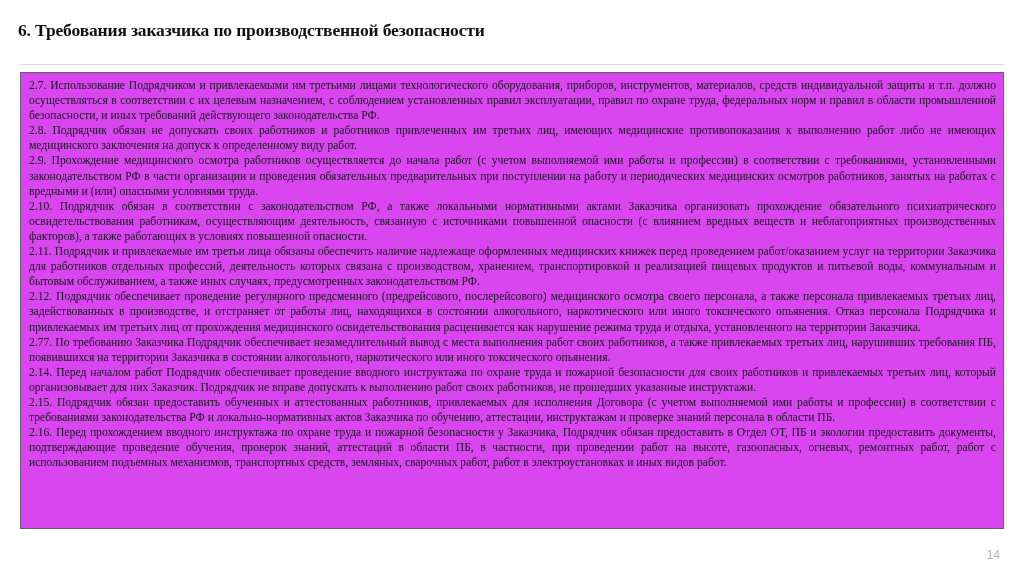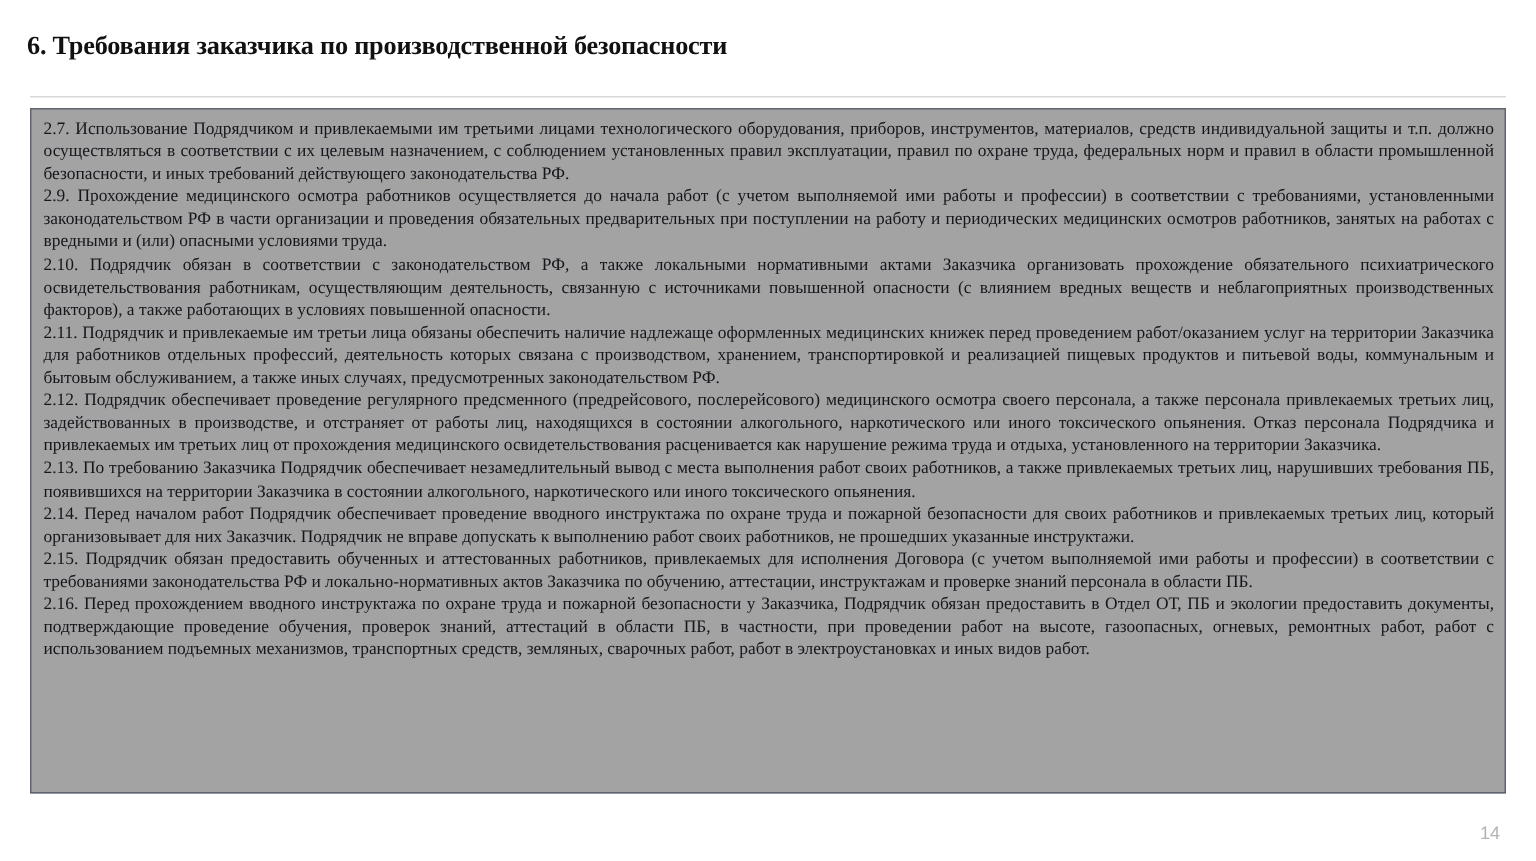--- a/index.html
+++ b/index.html
@@ -76,21 +76,21 @@
 
   
   .text-box {
     position: absolute;
     left: 20px;
     top: 72px;
     width: 984px;
     height: 457px;
     box-sizing: border-box;
     border: 1px solid #5f6470;
-    background: #a3a3a3;
+    background: #d946ef;
     padding: 5px 7px 4px 8px;
     overflow: hidden;
   }
   .para {
     margin: 0;
     font-size: 11.6px;
     line-height: 15.1px;
     text-align: justify;
     text-justify: inter-word;
     color: #15161c;
@@ -115,23 +115,24 @@
 <div class="slide-header">
 
   <div class="slide-title">6. Требования заказчика по производственной безопасности</div>
 
 </div>
 
 <div class="header-rule"></div>
 
 <div class="text-box">
   <p class="para">2.7. Использование Подрядчиком и привлекаемыми им третьими лицами технологического оборудования, приборов, инструментов, материалов, средств индивидуальной защиты и т.п. должно осуществляться в соответствии с их целевым назначением, с соблюдением установленных правил эксплуатации, правил по охране труда, федеральных норм и правил в области промышленной безопасности, и иных требований действующего законодательства РФ.</p>
+  <p class="para">2.8. Подрядчик обязан не допускать своих работников и работников привлеченных им третьих лиц, имеющих медицинские противопоказания к выполнению работ либо не имеющих медицинского заключения на допуск к определенному виду работ.</p>
   <p class="para">2.9. Прохождение медицинского осмотра работников осуществляется до начала работ (с учетом выполняемой ими работы и профессии) в соответствии с требованиями, установленными законодательством РФ в части организации и проведения обязательных предварительных при поступлении на работу и периодических медицинских осмотров работников, занятых на работах с вредными и (или) опасными условиями труда.</p>
   <p class="para">2.10. Подрядчик обязан в соответствии с законодательством РФ, а также локальными нормативными актами Заказчика организовать прохождение обязательного психиатрического освидетельствования работникам, осуществляющим деятельность, связанную с источниками повышенной опасности (с влиянием вредных веществ и неблагоприятных производственных факторов), а также работающих в условиях повышенной опасности.</p>
   <p class="para">2.11. Подрядчик и привлекаемые им третьи лица обязаны обеспечить наличие надлежаще оформленных медицинских книжек перед проведением работ/оказанием услуг на территории Заказчика для работников отдельных профессий, деятельность которых связана с производством, хранением, транспортировкой и реализацией пищевых продуктов и питьевой воды, коммунальным и бытовым обслуживанием, а также иных случаях, предусмотренных законодательством РФ.</p>
   <p class="para">2.12. Подрядчик обеспечивает проведение регулярного предсменного (предрейсового, послерейсового) медицинского осмотра своего персонала, а также персонала привлекаемых третьих лиц, задействованных в производстве, и отстраняет от работы лиц, находящихся в состоянии алкогольного, наркотического или иного токсического опьянения. Отказ персонала Подрядчика и привлекаемых им третьих лиц от прохождения медицинского освидетельствования расценивается как нарушение режима труда и отдыха, установленного на территории Заказчика.</p>
-  <p class="para">2.13. По требованию Заказчика Подрядчик обеспечивает незамедлительный вывод с места выполнения работ своих работников, а также привлекаемых третьих лиц, нарушивших требования ПБ, появившихся на территории Заказчика в состоянии алкогольного, наркотического или иного токсического опьянения.</p>
+  <p class="para">2.77. По требованию Заказчика Подрядчик обеспечивает незамедлительный вывод с места выполнения работ своих работников, а также привлекаемых третьих лиц, нарушивших требования ПБ, появившихся на территории Заказчика в состоянии алкогольного, наркотического или иного токсического опьянения.</p>
   <p class="para">2.14. Перед началом работ Подрядчик обеспечивает проведение вводного инструктажа по охране труда и пожарной безопасности для своих работников и привлекаемых третьих лиц, который организовывает для них Заказчик. Подрядчик не вправе допускать к выполнению работ своих работников, не прошедших указанные инструктажи.</p>
   <p class="para">2.15. Подрядчик обязан предоставить обученных и аттестованных работников, привлекаемых для исполнения Договора (с учетом выполняемой ими работы и профессии) в соответствии с требованиями законодательства РФ и локально-нормативных актов Заказчика по обучению, аттестации, инструктажам и проверке знаний персонала в области ПБ.</p>
   <p class="para">2.16. Перед прохождением вводного инструктажа по охране труда и пожарной безопасности у Заказчика, Подрядчик обязан предоставить в Отдел ОТ, ПБ и экологии предоставить документы, подтверждающие проведение обучения, проверок знаний, аттестаций в области ПБ, в частности, при проведении работ на высоте, газоопасных, огневых, ремонтных работ, работ с использованием подъемных механизмов, транспортных средств, земляных, сварочных работ, работ в электроустановках и иных видов работ.</p>
 </div>
 
 <div class="page-number">14</div>
 
 </body></html>

